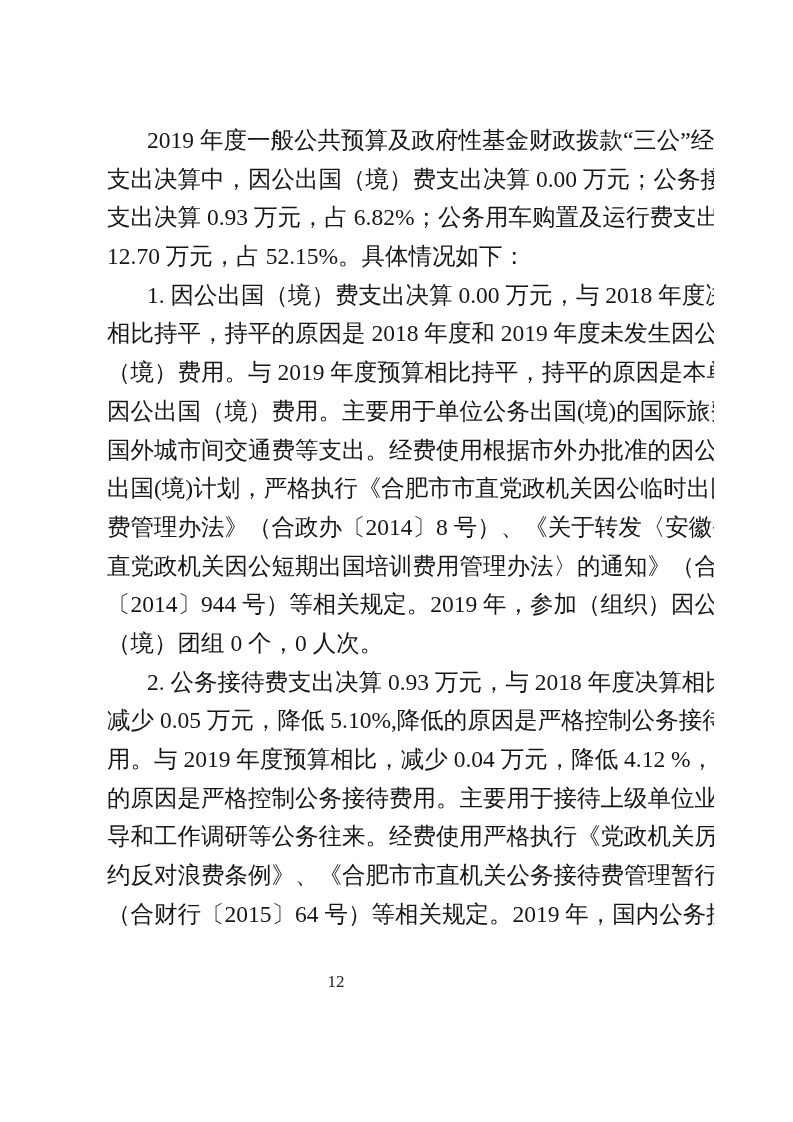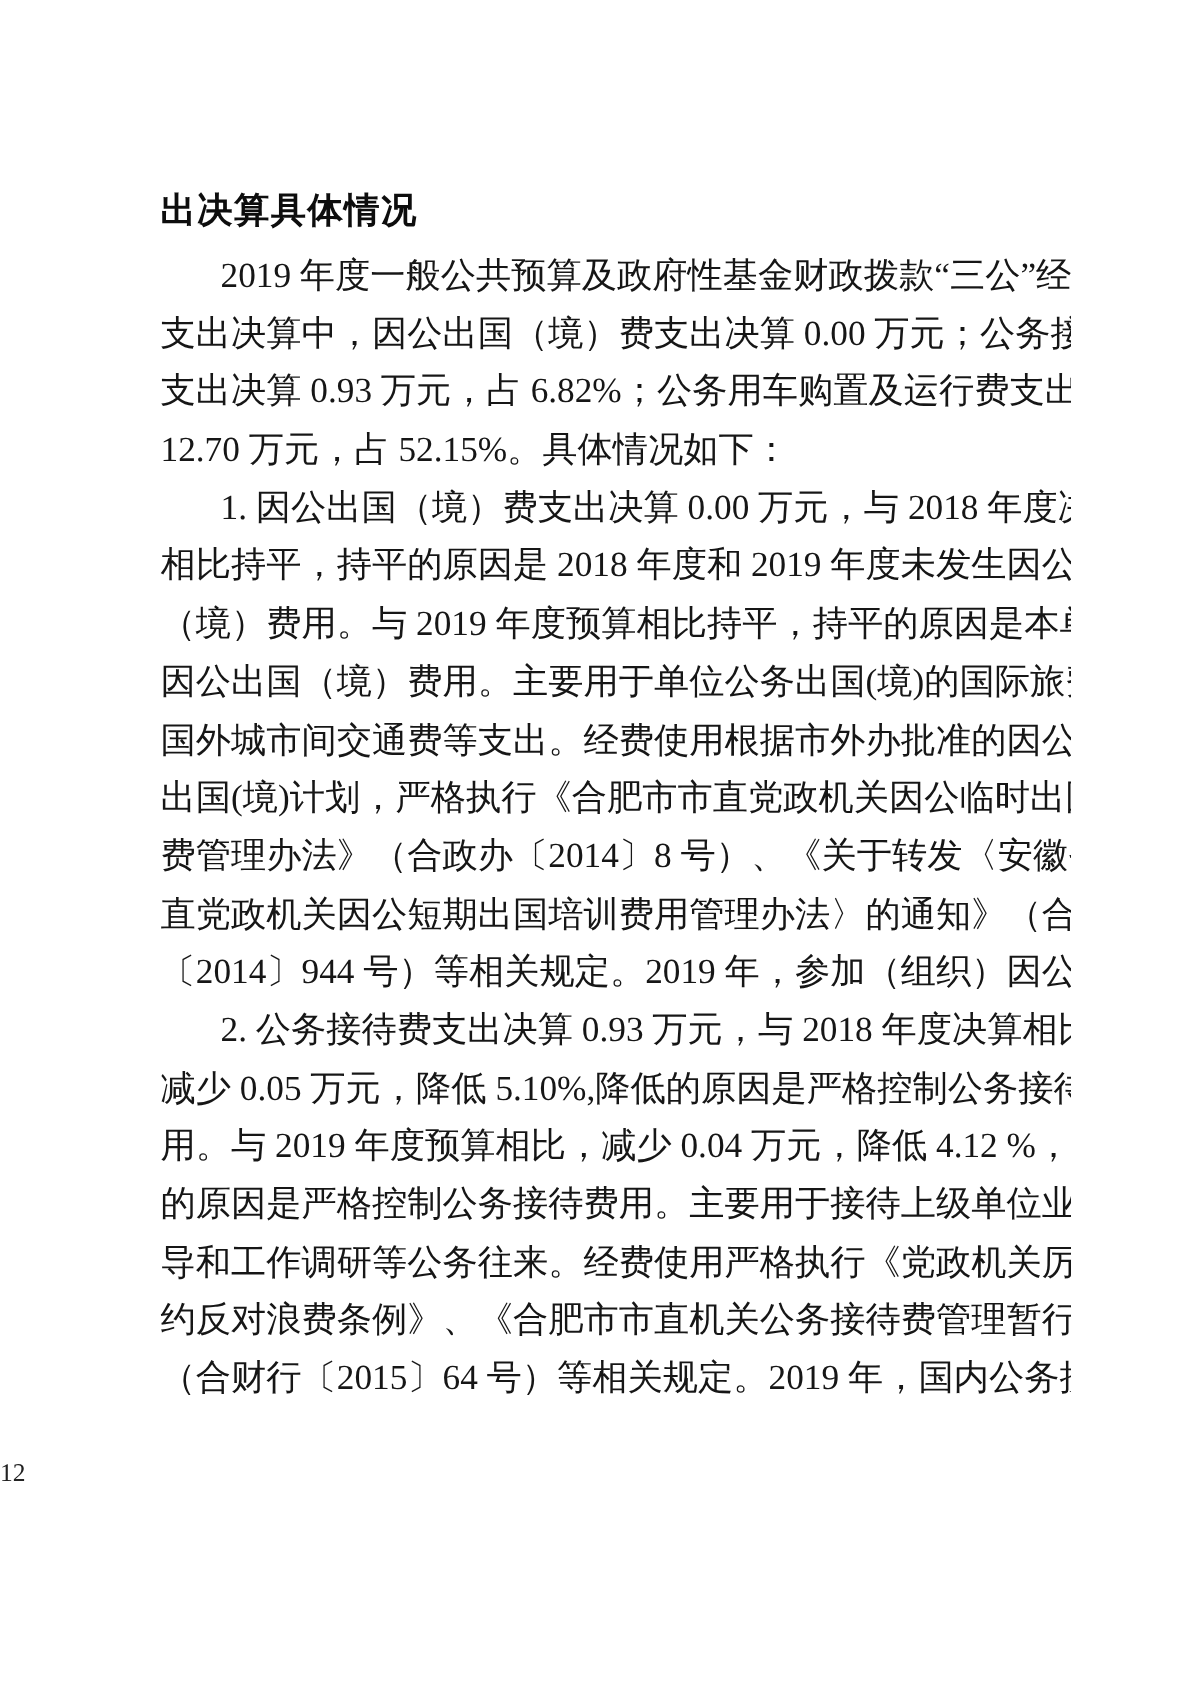--- a/index.html
+++ b/index.html
@@ -47,49 +47,50 @@
     text-align-last: left;
   }
   .line.indent {
     padding-left: 40px;
   }
   .page-number {
     position: absolute;
     left: 0;
     top: 972px;
     width: 672px;
+    text-align: center;
     font-size: 17px;
     color: #222222;
   }
 </style>
 </head>
 <body>
 
 <div class="page">
   <div class="content">
 
-    <h2 class="heading">出决算具体情况</h2>
 
     <div class="para">
       <div class="line indent">2019 年度一般公共预算及政府性基金财政拨款“三公”经费</div>
       <div class="line">支出决算中，因公出国（境）费支出决算 0.00 万元；公务接待费</div>
       <div class="line">支出决算 0.93 万元，占 6.82%；公务用车购置及运行费支出决算</div>
       <div class="line flush">12.70 万元，占 52.15%。具体情况如下：</div>
     </div>
 
     <div class="para">
       <div class="line indent">1. 因公出国（境）费支出决算 0.00 万元，与 2018 年度决算</div>
       <div class="line">相比持平，持平的原因是 2018 年度和 2019 年度未发生因公出国</div>
       <div class="line">（境）费用。与 2019 年度预算相比持平，持平的原因是本单位无</div>
       <div class="line">因公出国（境）费用。主要用于单位公务出国(境)的国际旅费、</div>
       <div class="line">国外城市间交通费等支出。经费使用根据市外办批准的因公临时</div>
       <div class="line">出国(境)计划，严格执行《合肥市市直党政机关因公临时出国经</div>
       <div class="line">费管理办法》（合政办〔2014〕8 号）、《关于转发〈安徽省省</div>
       <div class="line">直党政机关因公短期出国培训费用管理办法〉的通知》（合财行</div>
       <div class="line">〔2014〕944 号）等相关规定。2019 年，参加（组织）因公出国</div>
+      <div class="line flush">（境）团组 0 个，0 人次。</div>
     </div>
 
     <div class="para">
       <div class="line indent">2. 公务接待费支出决算 0.93 万元，与 2018 年度决算相比，</div>
       <div class="line">减少 0.05 万元，降低 5.10%,降低的原因是严格控制公务接待费</div>
       <div class="line">用。与 2019 年度预算相比，减少 0.04 万元，降低 4.12 %，降低</div>
       <div class="line">的原因是严格控制公务接待费用。主要用于接待上级单位业务指</div>
       <div class="line">导和工作调研等公务往来。经费使用严格执行《党政机关厉行节</div>
       <div class="line">约反对浪费条例》、《合肥市市直机关公务接待费管理暂行办法》</div>
       <div class="line">（合财行〔2015〕64 号）等相关规定。2019 年，国内公务接待共</div>

